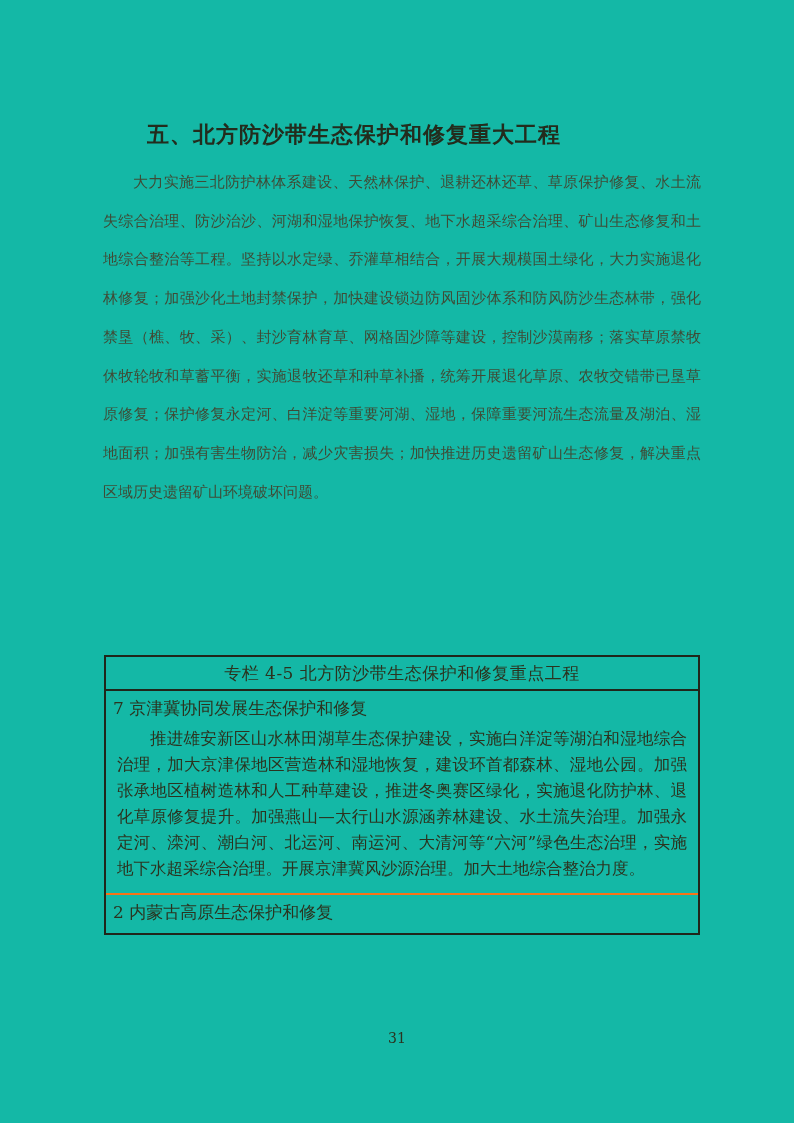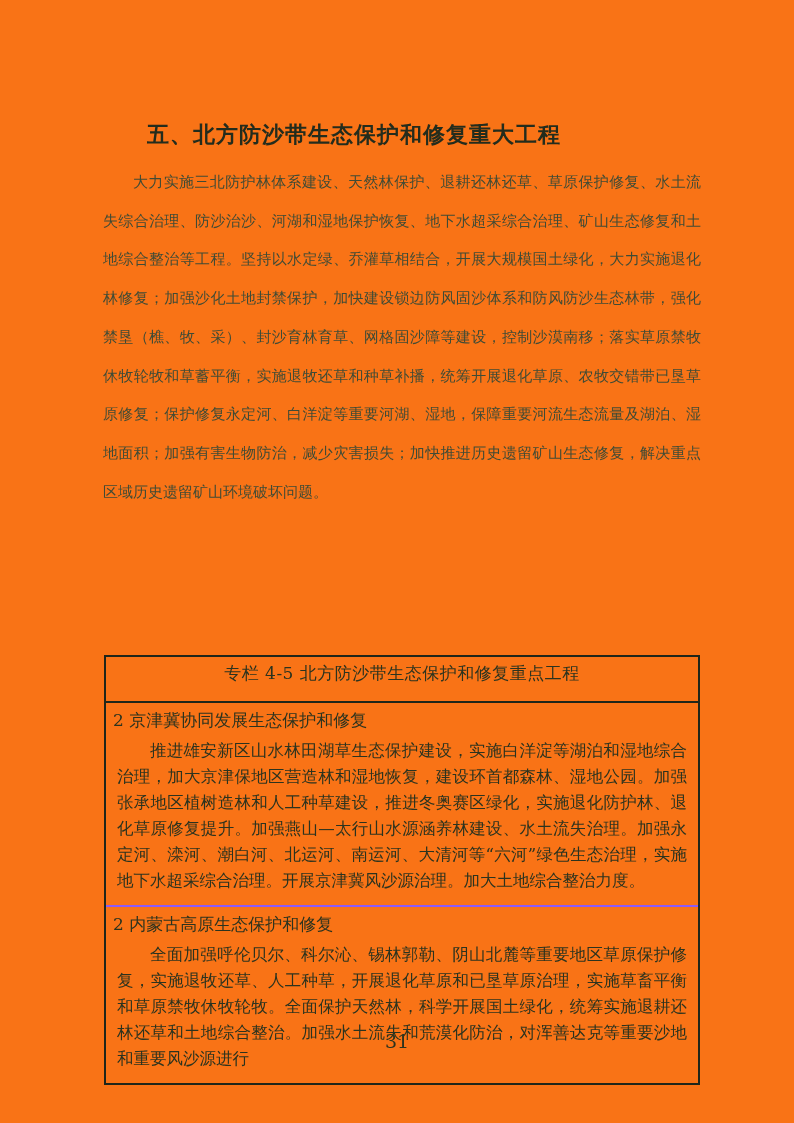--- a/index.html
+++ b/index.html
@@ -4,21 +4,21 @@
 <style>
   html, body { margin: 0; padding: 0; }
   body {
     background: #d6e3bc;
     font-family: "DejaVu Serif", "Liberation Serif", serif;
   }
   .page {
     position: relative;
     width: 794px;
     height: 1123px;
-    background: #f97316;
+    background: #14b8a6;
     overflow: hidden;
   }
   .heading {
     position: absolute;
     left: 103px;
     top: 120px;
     width: 598px;
     margin: 0;
     font-family: "DejaVu Sans", "Liberation Sans", sans-serif;
     font-weight: bold;
@@ -47,70 +47,69 @@
     width: 592px;
     border: 2px solid #20261a;
     color: #2b331f;
     font-size: 16.5px;
     background: transparent;
   }
   .box-title {
     text-align: center;
     font-size: 17px;
     letter-spacing: 0.5px;
-    padding: 5px 4px 16px;
+    padding: 5px 4px 4px;
     border-bottom: 2px solid #20261a;
   }
   .box-item {
     padding: 2px 7px 7px;
   }
   .box-item + .box-item {
-    border-top: 2px solid #8b5cf6;
+    border-top: 2px solid #f97316;
   }
   .item-heading {
     font-size: 17px;
     line-height: 27px;
     padding-top: 2px;
   }
   .item-body {
     margin: 4px;
     font-size: 16.5px;
     line-height: 26px;
     text-align: justify;
     text-justify: inter-character;
     text-indent: 2em;
   }
   .page-num {
     position: absolute;
     left: 0;
     right: 0;
     top: 1030px;
     text-align: center;
-    font-size: 19px;
+    font-size: 14px;
     color: #2b331f;
   }
 </style>
 </head>
 <body>
 
 <div class="page">
 
   <h1 class="heading">五、北方防沙带生态保护和修复重大工程</h1>
 
   <p class="para">大力实施三北防护林体系建设、天然林保护、退耕还林还草、草原保护修复、水土流失综合治理、防沙治沙、河湖和湿地保护恢复、地下水超采综合治理、矿山生态修复和土地综合整治等工程。坚持以水定绿、乔灌草相结合，开展大规模国土绿化，大力实施退化林修复；加强沙化土地封禁保护，加快建设锁边防风固沙体系和防风防沙生态林带，强化禁垦（樵、牧、采）、封沙育林育草、网格固沙障等建设，控制沙漠南移；落实草原禁牧休牧轮牧和草蓄平衡，实施退牧还草和种草补播，统筹开展退化草原、农牧交错带已垦草原修复；保护修复永定河、白洋淀等重要河湖、湿地，保障重要河流生态流量及湖泊、湿地面积；加强有害生物防治，减少灾害损失；加快推进历史遗留矿山生态修复，解决重点区域历史遗留矿山环境破坏问题。</p>
 
   <div class="box">
     <div class="box-title">专栏 4-5 北方防沙带生态保护和修复重点工程</div>
 
     <div class="box-item">
-      <div class="item-heading">2 京津冀协同发展生态保护和修复</div>
+      <div class="item-heading">7 京津冀协同发展生态保护和修复</div>
       <p class="item-body">推进雄安新区山水林田湖草生态保护建设，实施白洋淀等湖泊和湿地综合治理，加大京津保地区营造林和湿地恢复，建设环首都森林、湿地公园。加强张承地区植树造林和人工种草建设，推进冬奥赛区绿化，实施退化防护林、退化草原修复提升。加强燕山—太行山水源涵养林建设、水土流失治理。加强永定河、滦河、潮白河、北运河、南运河、大清河等“六河”绿色生态治理，实施地下水超采综合治理。开展京津冀风沙源治理。加大土地综合整治力度。</p>
     </div>
 
     <div class="box-item">
       <div class="item-heading">2 内蒙古高原生态保护和修复</div>
-      <p class="item-body">全面加强呼伦贝尔、科尔沁、锡林郭勒、阴山北麓等重要地区草原保护修复，实施退牧还草、人工种草，开展退化草原和已垦草原治理，实施草畜平衡和草原禁牧休牧轮牧。全面保护天然林，科学开展国土绿化，统筹实施退耕还林还草和土地综合整治。加强水土流失和荒漠化防治，对浑善达克等重要沙地和重要风沙源进行</p>
     </div>
   </div>
 
   <div class="page-num">31</div>
 
 </div>
 
 </body></html>

